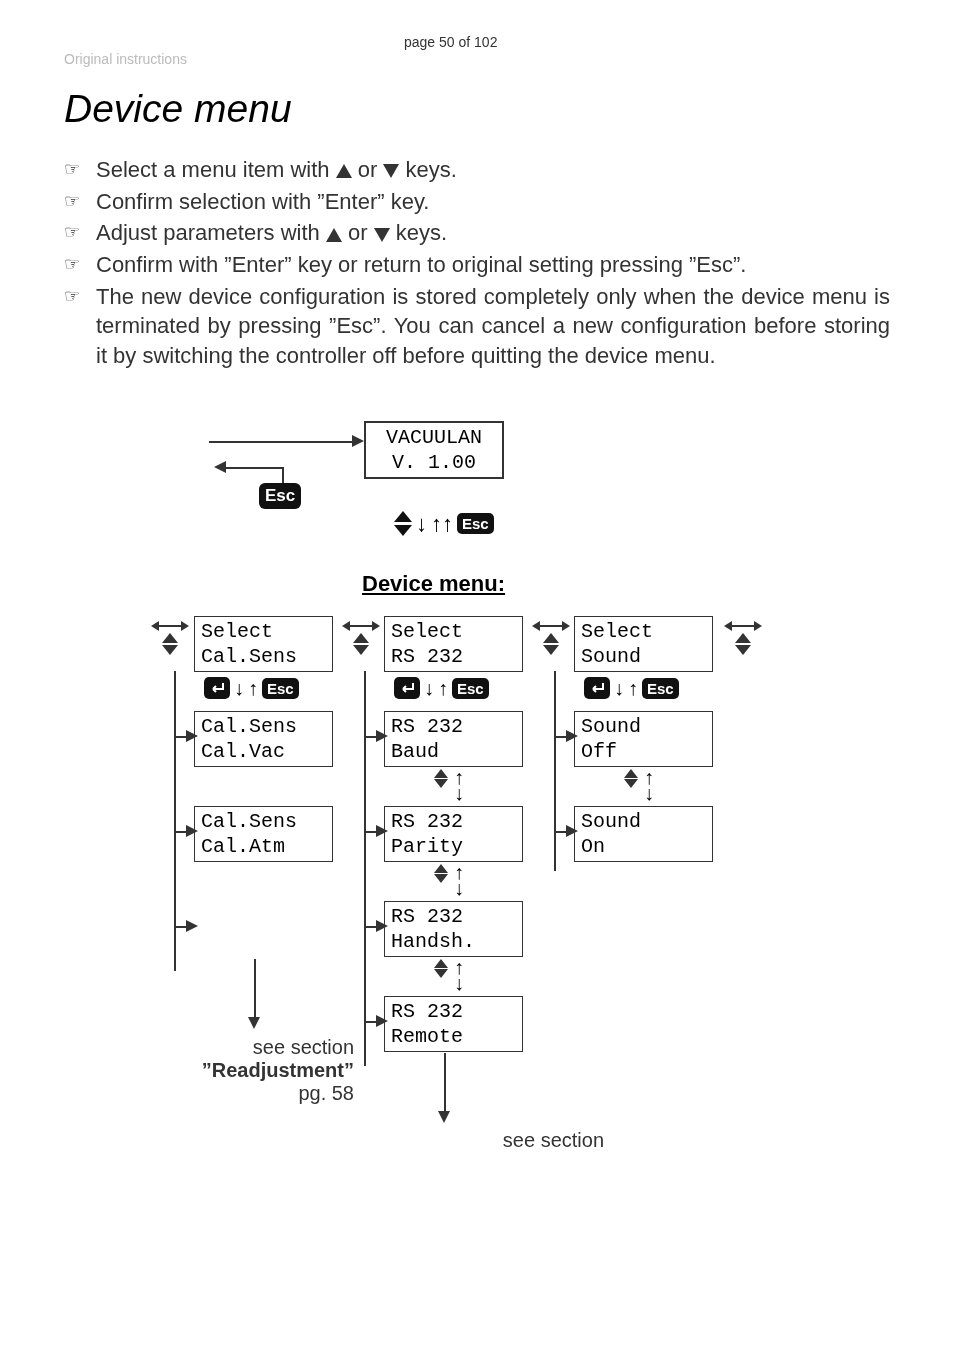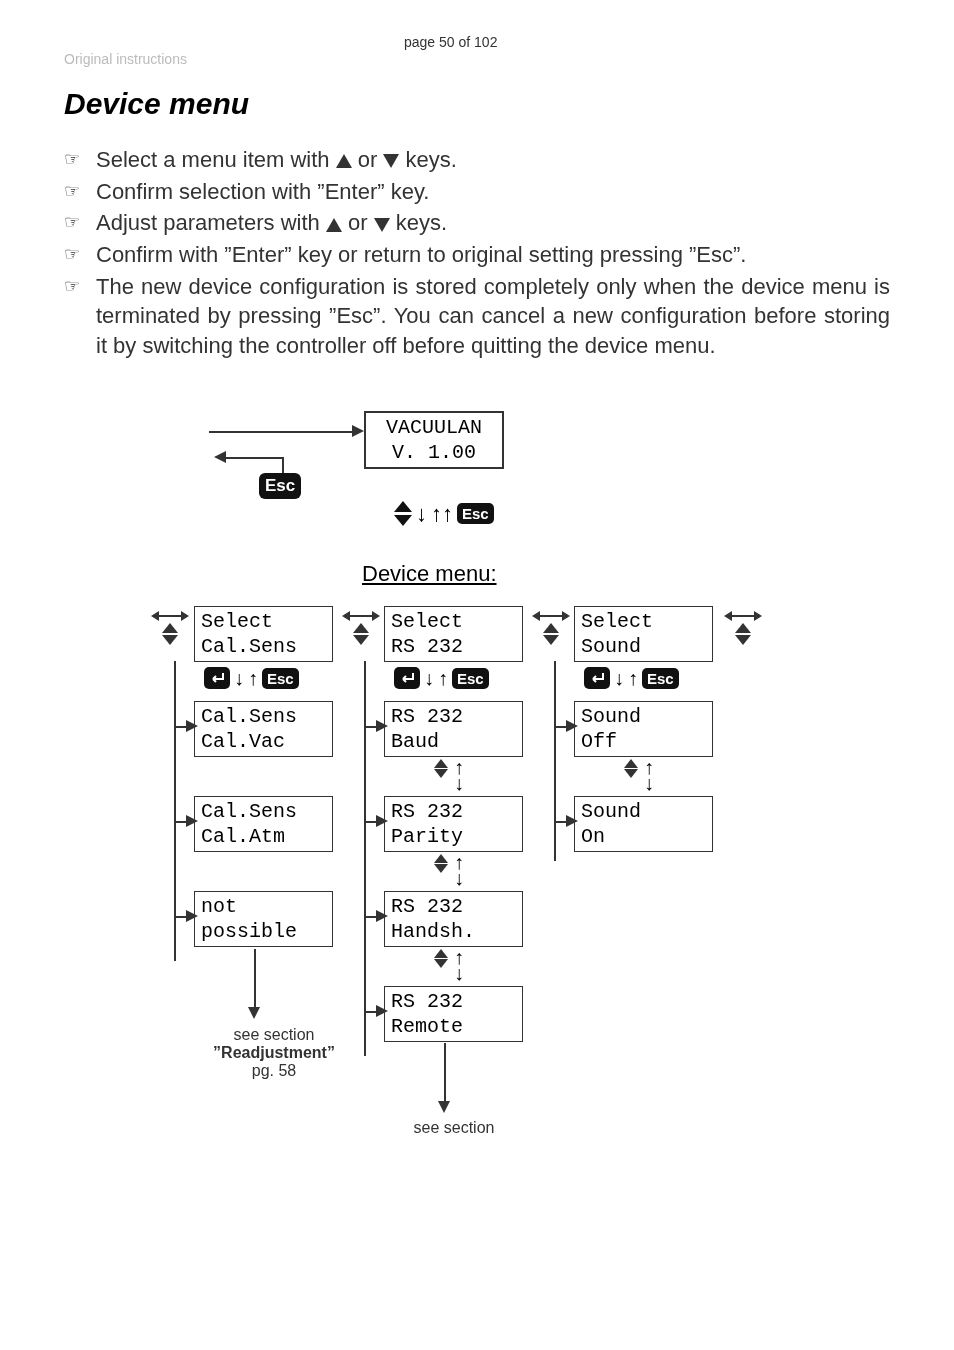--- a/index.html
+++ b/index.html
@@ -17,22 +17,22 @@
   .hdr {
     display: flex;
     font-size: 14px;
     color: #bbb;
     margin-bottom: 20px;
   }
   .hdr-left { width: 340px; margin-top: 17px; }
   .hdr-center { color: #333; font-size: 14px;}
   h1 {
     font-style: italic;
-    font-weight: bold;
-    font-size: 30px;
+    font-weight: normal;
+    font-size: 39px;
     margin: 10px 0 24px 0;
   }
   .instr-list { font-size: 22px; color: #333; }
   .instr-row { display: flex; margin-bottom: 2px; }
   .instr-bullet { width: 32px; flex: none; font-size: 18px; padding-top:3px;}
   .instr-text { flex: 1; line-height: 1.35; text-align: justify;}
   .tri { display:inline-block; }
   .tri-up { width:0;height:0;border-left:8px solid transparent;border-right:8px solid transparent;border-bottom:14px solid #333; vertical-align:middle;}
   .tri-dn { width:0;height:0;border-left:8px solid transparent;border-right:8px solid transparent;border-top:14px solid #333; vertical-align:middle;}
   .diagram { position: relative; width: 826px; height: 870px; margin-top: 40px; }
@@ -51,24 +51,24 @@
     position:absolute; background:#111; color:#fff; font-weight:bold;
     border-radius:6px; padding:3px 6px; font-family:Arial; font-size:17px;
   }
   .nav-icons { position:absolute; display:flex; align-items:center; gap:4px; }
   .mini-updown { display:flex; flex-direction:column; align-items:center; }
   .mini-up { width:0;height:0;border-left:9px solid transparent;border-right:9px solid transparent;border-bottom:11px solid #111; margin-bottom:3px;}
   .mini-dn { width:0;height:0;border-left:9px solid transparent;border-right:9px solid transparent;border-top:11px solid #111;}
   .thin-arr-down { display:inline-block; }
   .thin-arr-down::before { content:"↓"; font-size:22px; font-weight:bold;}
   .thin-arr-up::before { content:"↑"; font-size:22px; font-weight:bold;}
-  .lbl { position:absolute; font-size:16px; color:#333; text-align:center; }
+  .lbl { position:absolute; font-size:20px; color:#333; text-align:right; }
   .lbl b { font-weight:bold; }
   .section-title {
-    position:absolute; font-size:22px; font-weight:normal; text-decoration:underline;
+    position:absolute; font-size:22px; font-weight:bold; text-decoration:underline;
   }
   .hline { position:absolute; background:#333; height:2px; }
   .vline { position:absolute; background:#333; width:2px; }
   .arrowhead-right {
     position:absolute; width:0;height:0;
     border-top:6px solid transparent;border-bottom:6px solid transparent;border-left:12px solid #333;
   }
   .arrowhead-left {
     position:absolute; width:0;height:0;
     border-top:6px solid transparent;border-bottom:6px solid transparent;border-right:12px solid #333;
@@ -220,22 +220,20 @@
           </svg>
         </span>
       <span style="font-size:20px;font-weight:bold">↓</span>
       <span style="font-size:20px;font-weight:bold">↑</span>
       <span class="esc-small">Esc</span>
     </div>
     <div class="dbox" style="left:130px; top:300px; width:125px;">Cal.Sens
 Cal.Vac</div>
     <div class="dbox" style="left:130px; top:395px; width:125px;">Cal.Sens
 Cal.Atm</div>
-    <div class="dbox" style="left:130px; top:490px; width:125px;">not
-possible</div>
 
     <div class="vline" style="left:110px; top:260px; height:300px;"></div>
     <div class="hline" style="left:110px; top:325px; width:20px;"></div>
       <div class="arrowhead-right" style="left:122px; top:319px;"></div>
     <div class="hline" style="left:110px; top:420px; width:20px;"></div>
       <div class="arrowhead-right" style="left:122px; top:414px;"></div>
     <div class="hline" style="left:110px; top:515px; width:20px;"></div>
       <div class="arrowhead-right" style="left:122px; top:509px;"></div>
 
     <div class="vline" style="left:190px; top:548px; height:60px;"></div>

